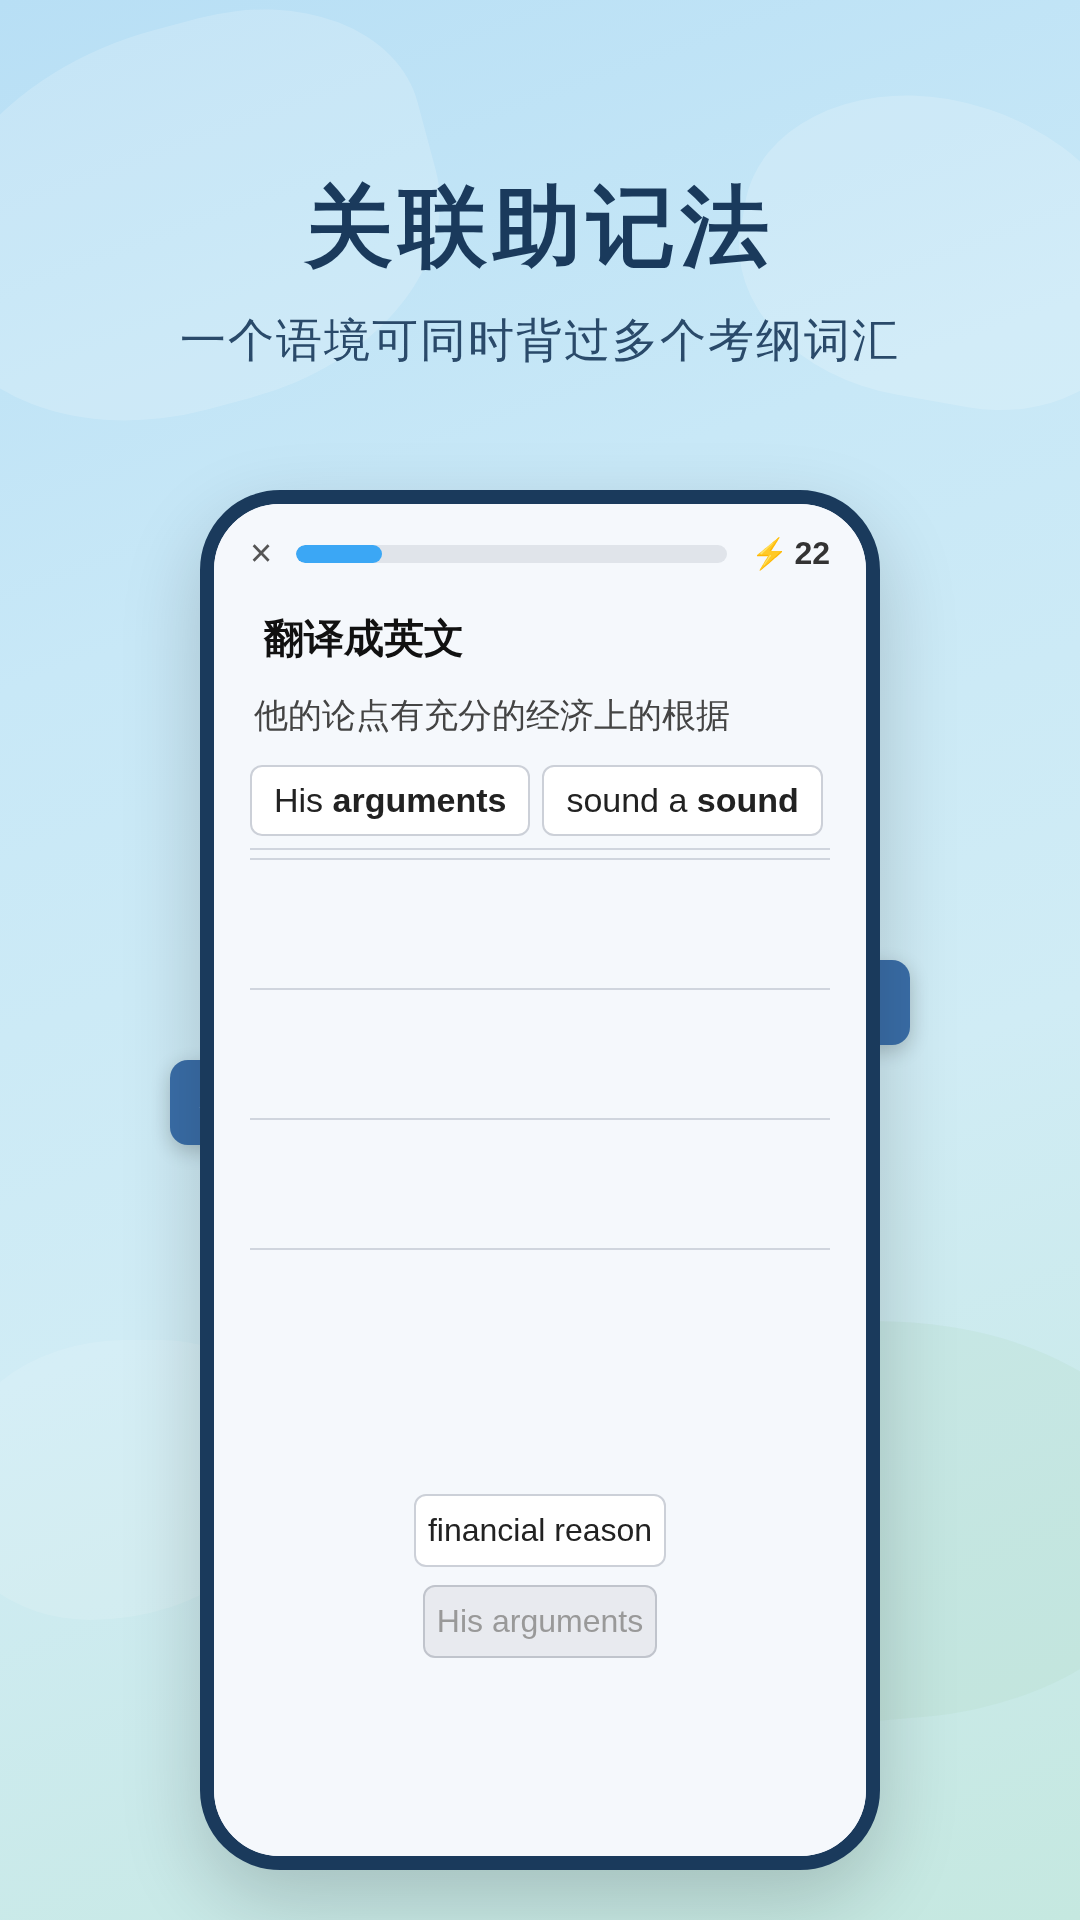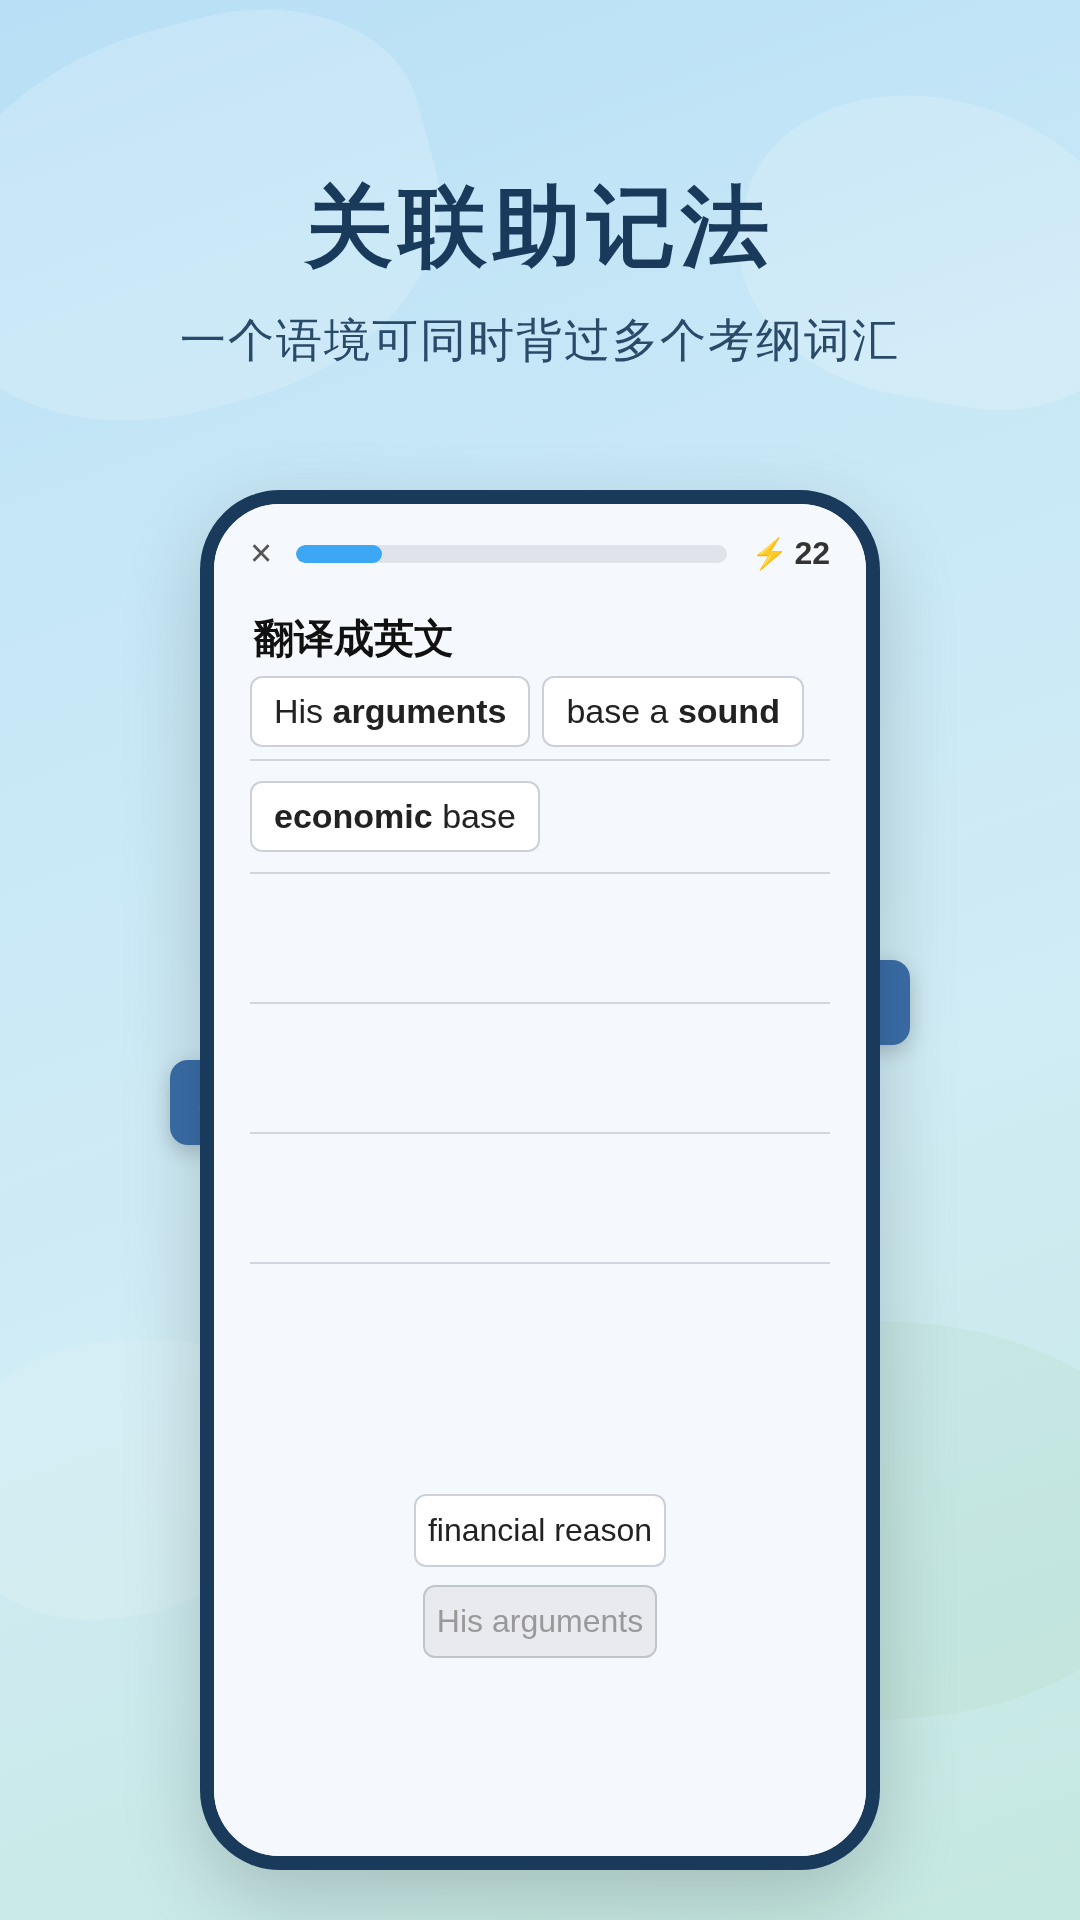--- a/index.html
+++ b/index.html
@@ -139,21 +139,21 @@
       font-weight: 600;
     }
 
     .lightning-icon {
       color: #3ba7f5;
       font-size: 30px;
     }
 
     
     .task-label {
-      padding: 20px 40px 10px;
+      padding: 20px 50px 10px;
       font-size: 40px;
       font-weight: 700;
       color: #111;
     }
 
     
     .chinese-sentence {
       padding: 14px 40px 24px;
       font-size: 34px;
       color: #444;
@@ -322,37 +322,33 @@
           <div class="progress-bar-fill"></div>
         </div>
         <div class="score-area">
           <span class="lightning-icon">⚡</span>
           <span>22</span>
         </div>
       </div>
 
       <div class="task-label">翻译成英文</div>
 
+      <div class="chinese-sentence">他的论点有充分的经济上的根据</div>
 
       <div class="answer-row">
         <div class="word-chip">
           <span>His </span><span class="bold-word">arguments</span>
         </div>
         <div class="word-chip">
-          <span>base a </span><span class="bold-word">sound</span>
+          <span>sound a </span><span class="bold-word">sound</span>
         </div>
       </div>
 
       <div class="divider"></div>
 
-      <div class="answer-row-2">
-        <div class="word-chip">
-          <span class="bold-word">economic</span><span> base</span>
-        </div>
-      </div>
 
       <div class="divider"></div>
 
       <div class="blank-area"></div>
       <div class="blank-area"></div>
       <div class="blank-area"></div>
 
       <div class="bottom-choices">
         <div class="choice-row">
           <div class="choice-chip">

